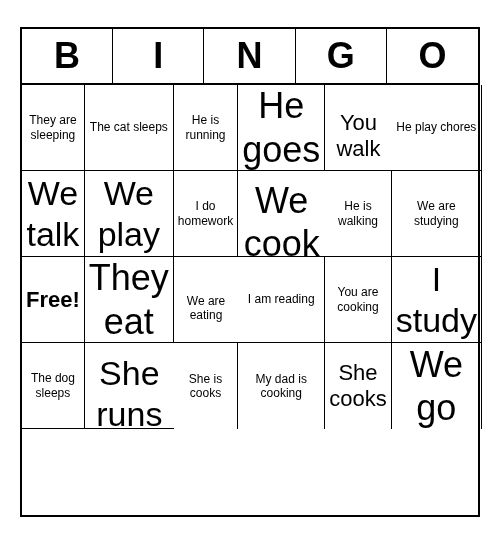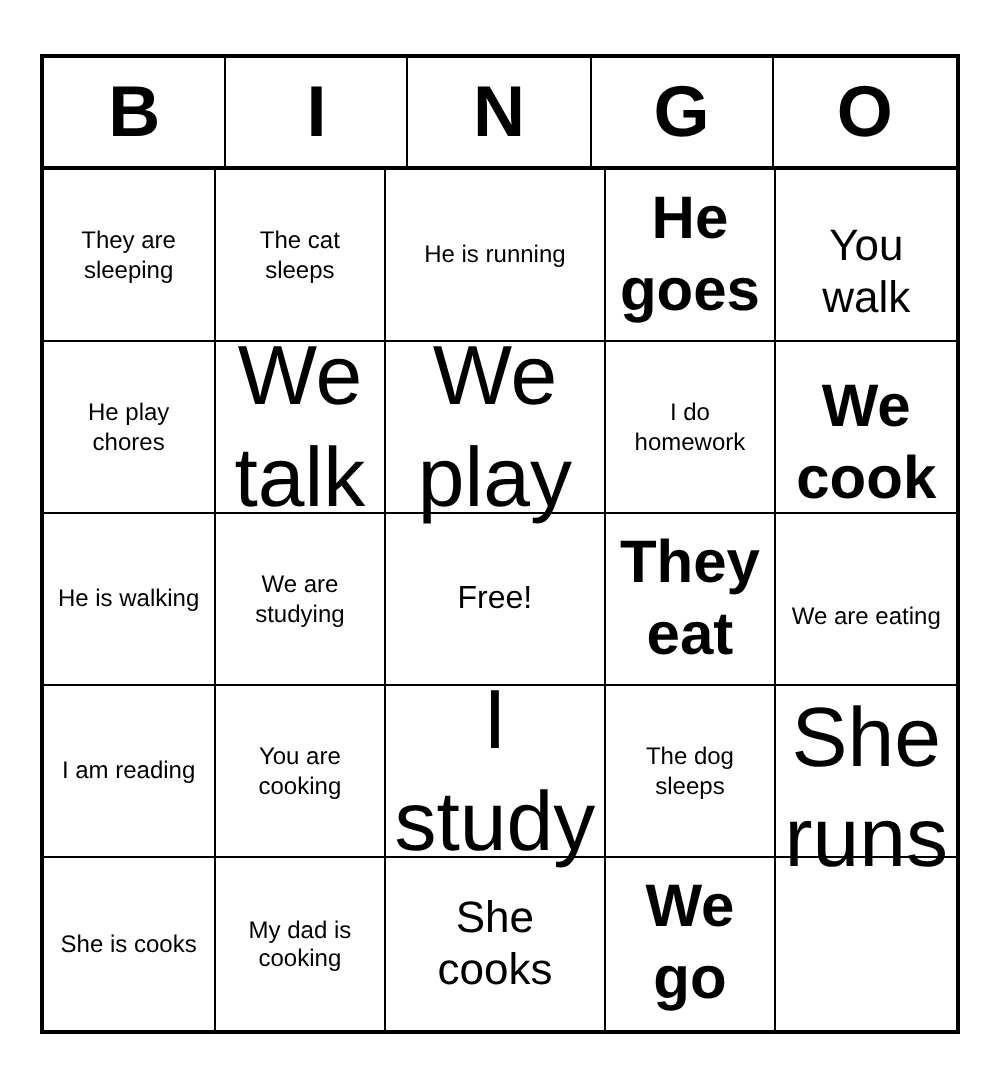--- a/index.html
+++ b/index.html
@@ -30,21 +30,21 @@
       font-size: 36px;
       font-weight: bold;
       padding: 6px 0;
       border-right: 1px solid #000;
     }
     .bingo-header-cell:last-child {
       border-right: none;
     }
     .bingo-grid {
       display: grid;
-      grid-template-columns: repeat(5, 1fr);
+      grid-template-columns: repeat(6, 1fr);
       grid-template-rows: repeat(5, 86px);
     }
     .bingo-cell {
       border-right: 1px solid #000;
       border-bottom: 1px solid #000;
       display: flex;
       justify-content: center;
       align-items: center;
       text-align: center;
       padding: 4px;
@@ -60,29 +60,28 @@
     .cell-text {
       line-height: 1.2;
     }
     .size-sm {
       font-size: 12px;
     }
     .size-lg {
       font-size: 22px;
     }
     .size-xl {
-      font-size: 30px;
-      font-weight: bold;
+      font-size: 36px;
     }
     .size-xxl {
-      font-size: 42px;
+      font-size: 34px;
     }
     .free-cell {
-      font-size: 16px;
-      font-weight: normal;
+      font-size: 22px;
+      font-weight: bold;
     }
   </style>
 </head>
 <body>
 
 <div class="bingo-card">
   <div class="bingo-header">
   <div class="bingo-header-cell">B</div>
       <div class="bingo-header-cell">I</div>
       <div class="bingo-header-cell">N</div>

